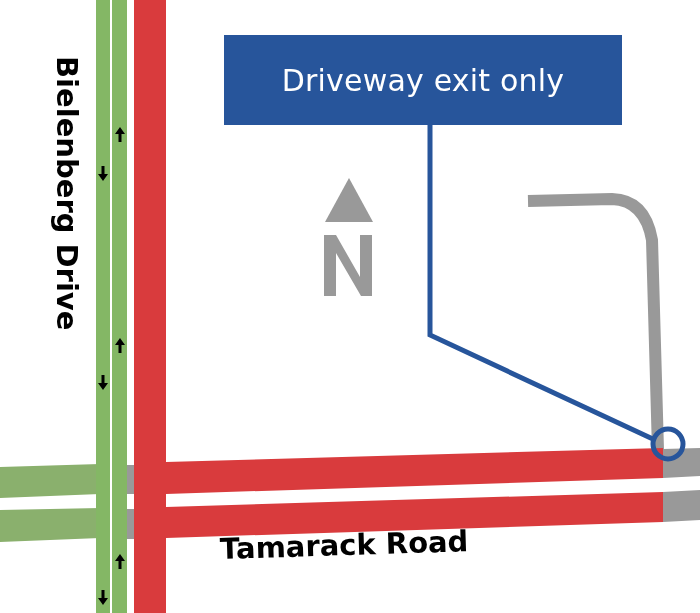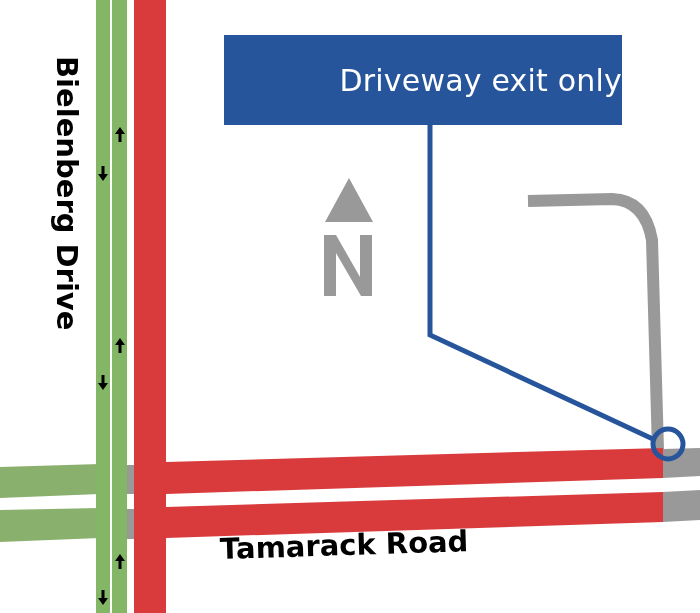--- a/index.html
+++ b/index.html
@@ -1,20 +1,20 @@
 <!DOCTYPE html>
 <html><head>
 <meta charset="utf-8">
 <style>
   html, body { margin: 0; padding: 0; background: #ffffff; }
   body { width: 700px; height: 613px; position: relative; overflow: hidden; font-family: "Liberation Sans", "DejaVu Sans", sans-serif; }
   #map { position: absolute; left: 0; top: 0; }
   .label-box {
     position: absolute; left: 224px; top: 35px; width: 398px; height: 90px;
-    background: #27559b; color: #ffffff; display: flex; align-items: center; justify-content: flex-end;
+    background: #27559b; color: #ffffff; display: flex; align-items: center; justify-content: center;
     font-family: "DejaVu Sans", sans-serif; font-size: 30px; letter-spacing: 0.2px;
   }
   .street-vertical {
     position: absolute; left: 58px; top: 56px; transform-origin: left top;
     transform: translate(0,0) rotate(90deg);
     font-family: "DejaVu Sans", sans-serif; font-weight: bold; font-size: 29px; color: #000;
     white-space: nowrap; margin-left: 26px;
   }
   .street-horizontal {
     position: absolute; left: 220px; top: 532px;

